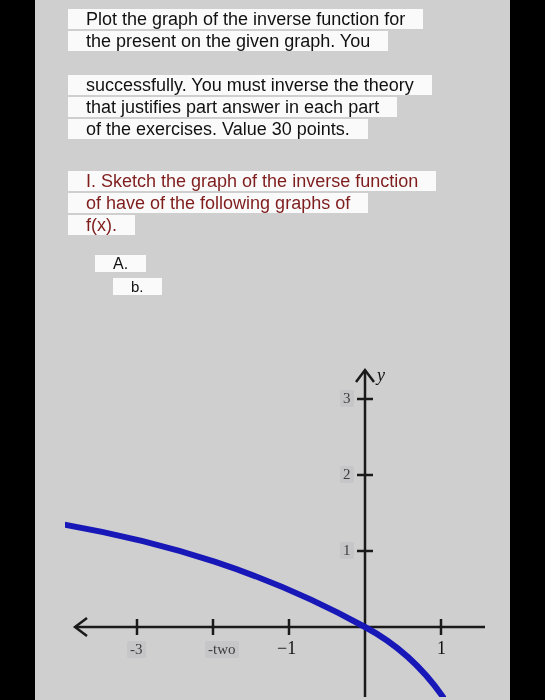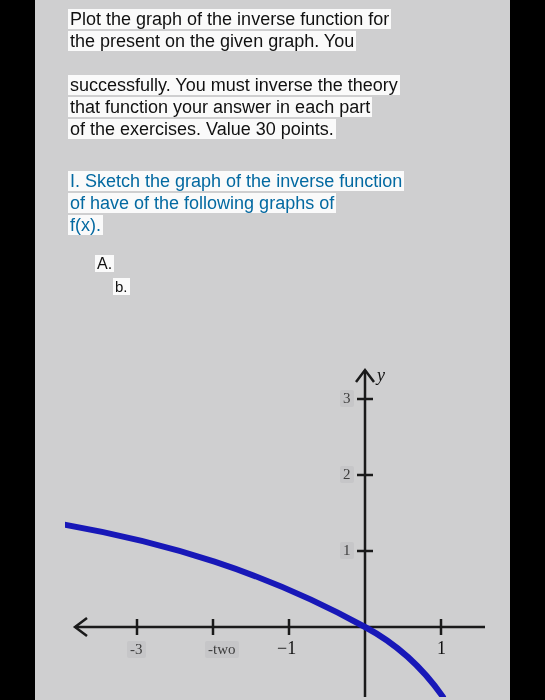--- a/index.html
+++ b/index.html
@@ -31,32 +31,32 @@
     position: absolute;
     left: 33px;
     top: 8px;
     width: 410px;
     font-size: 18px;
     line-height: 22px;
     color: #111;
   }
   .hl {
     background: #fafafa;
-    padding: 0 2px;
+    padding: 0 18px;
     box-decoration-break: clone;
     -webkit-box-decoration-break: clone;
   }
   .q-block {
     position: absolute;
     left: 33px;
     top: 170px;
     width: 410px;
     font-size: 18px;
     line-height: 22px;
-    color: #0369a1;
+    color: #7f1d1d;
   }
   .opt-a {
     position: absolute;
     left: 60px;
     top: 255px;
     font-size: 16px;
     color: #111;
   }
   .opt-b {
     position: absolute;
@@ -88,21 +88,21 @@
 <body>
 
 <div class="outer">
   <div class="page">
 
     <div class="text-block">
       <span class="hl">Plot the graph of the inverse function for</span><br>
       <span class="hl">the present on the given graph. You</span><br>
       <br>
       <span class="hl">successfully. You must inverse the theory</span><br>
-      <span class="hl">that function your answer in each part</span><br>
+      <span class="hl">that justifies part answer in each part</span><br>
       <span class="hl">of the exercises. Value 30 points.</span>
     </div>
 
     <div class="q-block">
       <span class="hl">I. Sketch the graph of the inverse function</span><br>
       <span class="hl">of have of the following graphs of</span><br>
       <span class="hl">f(x).</span>
     </div>
 
     <div class="opt-a">

